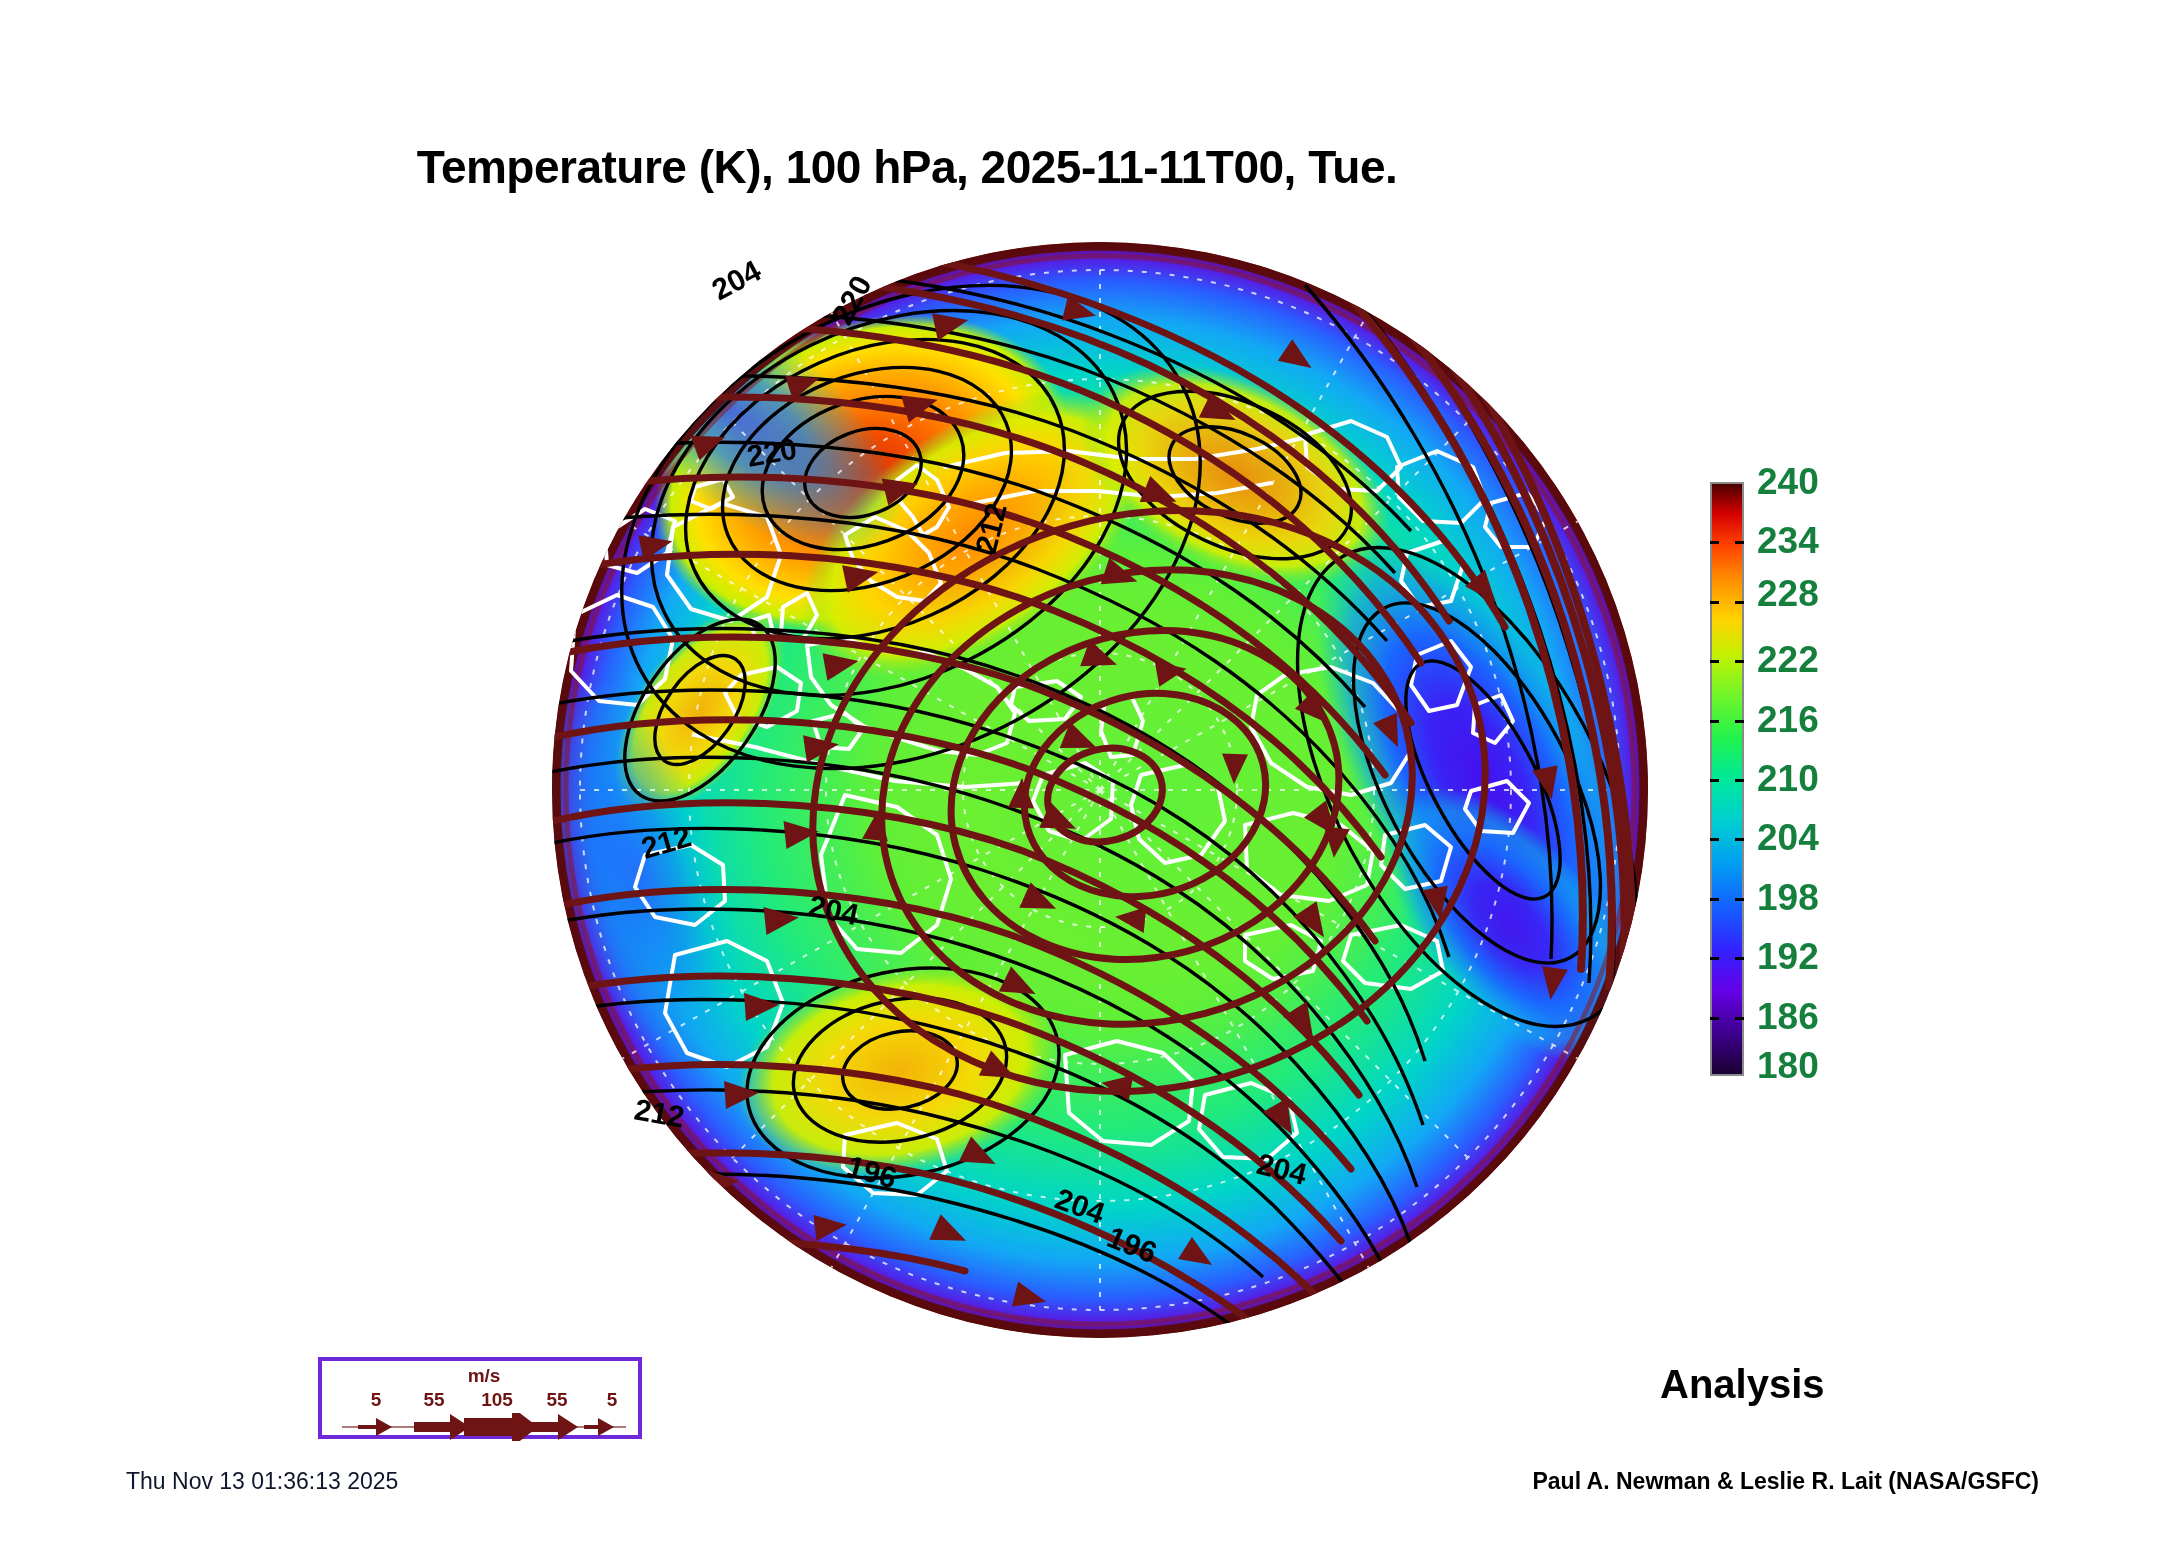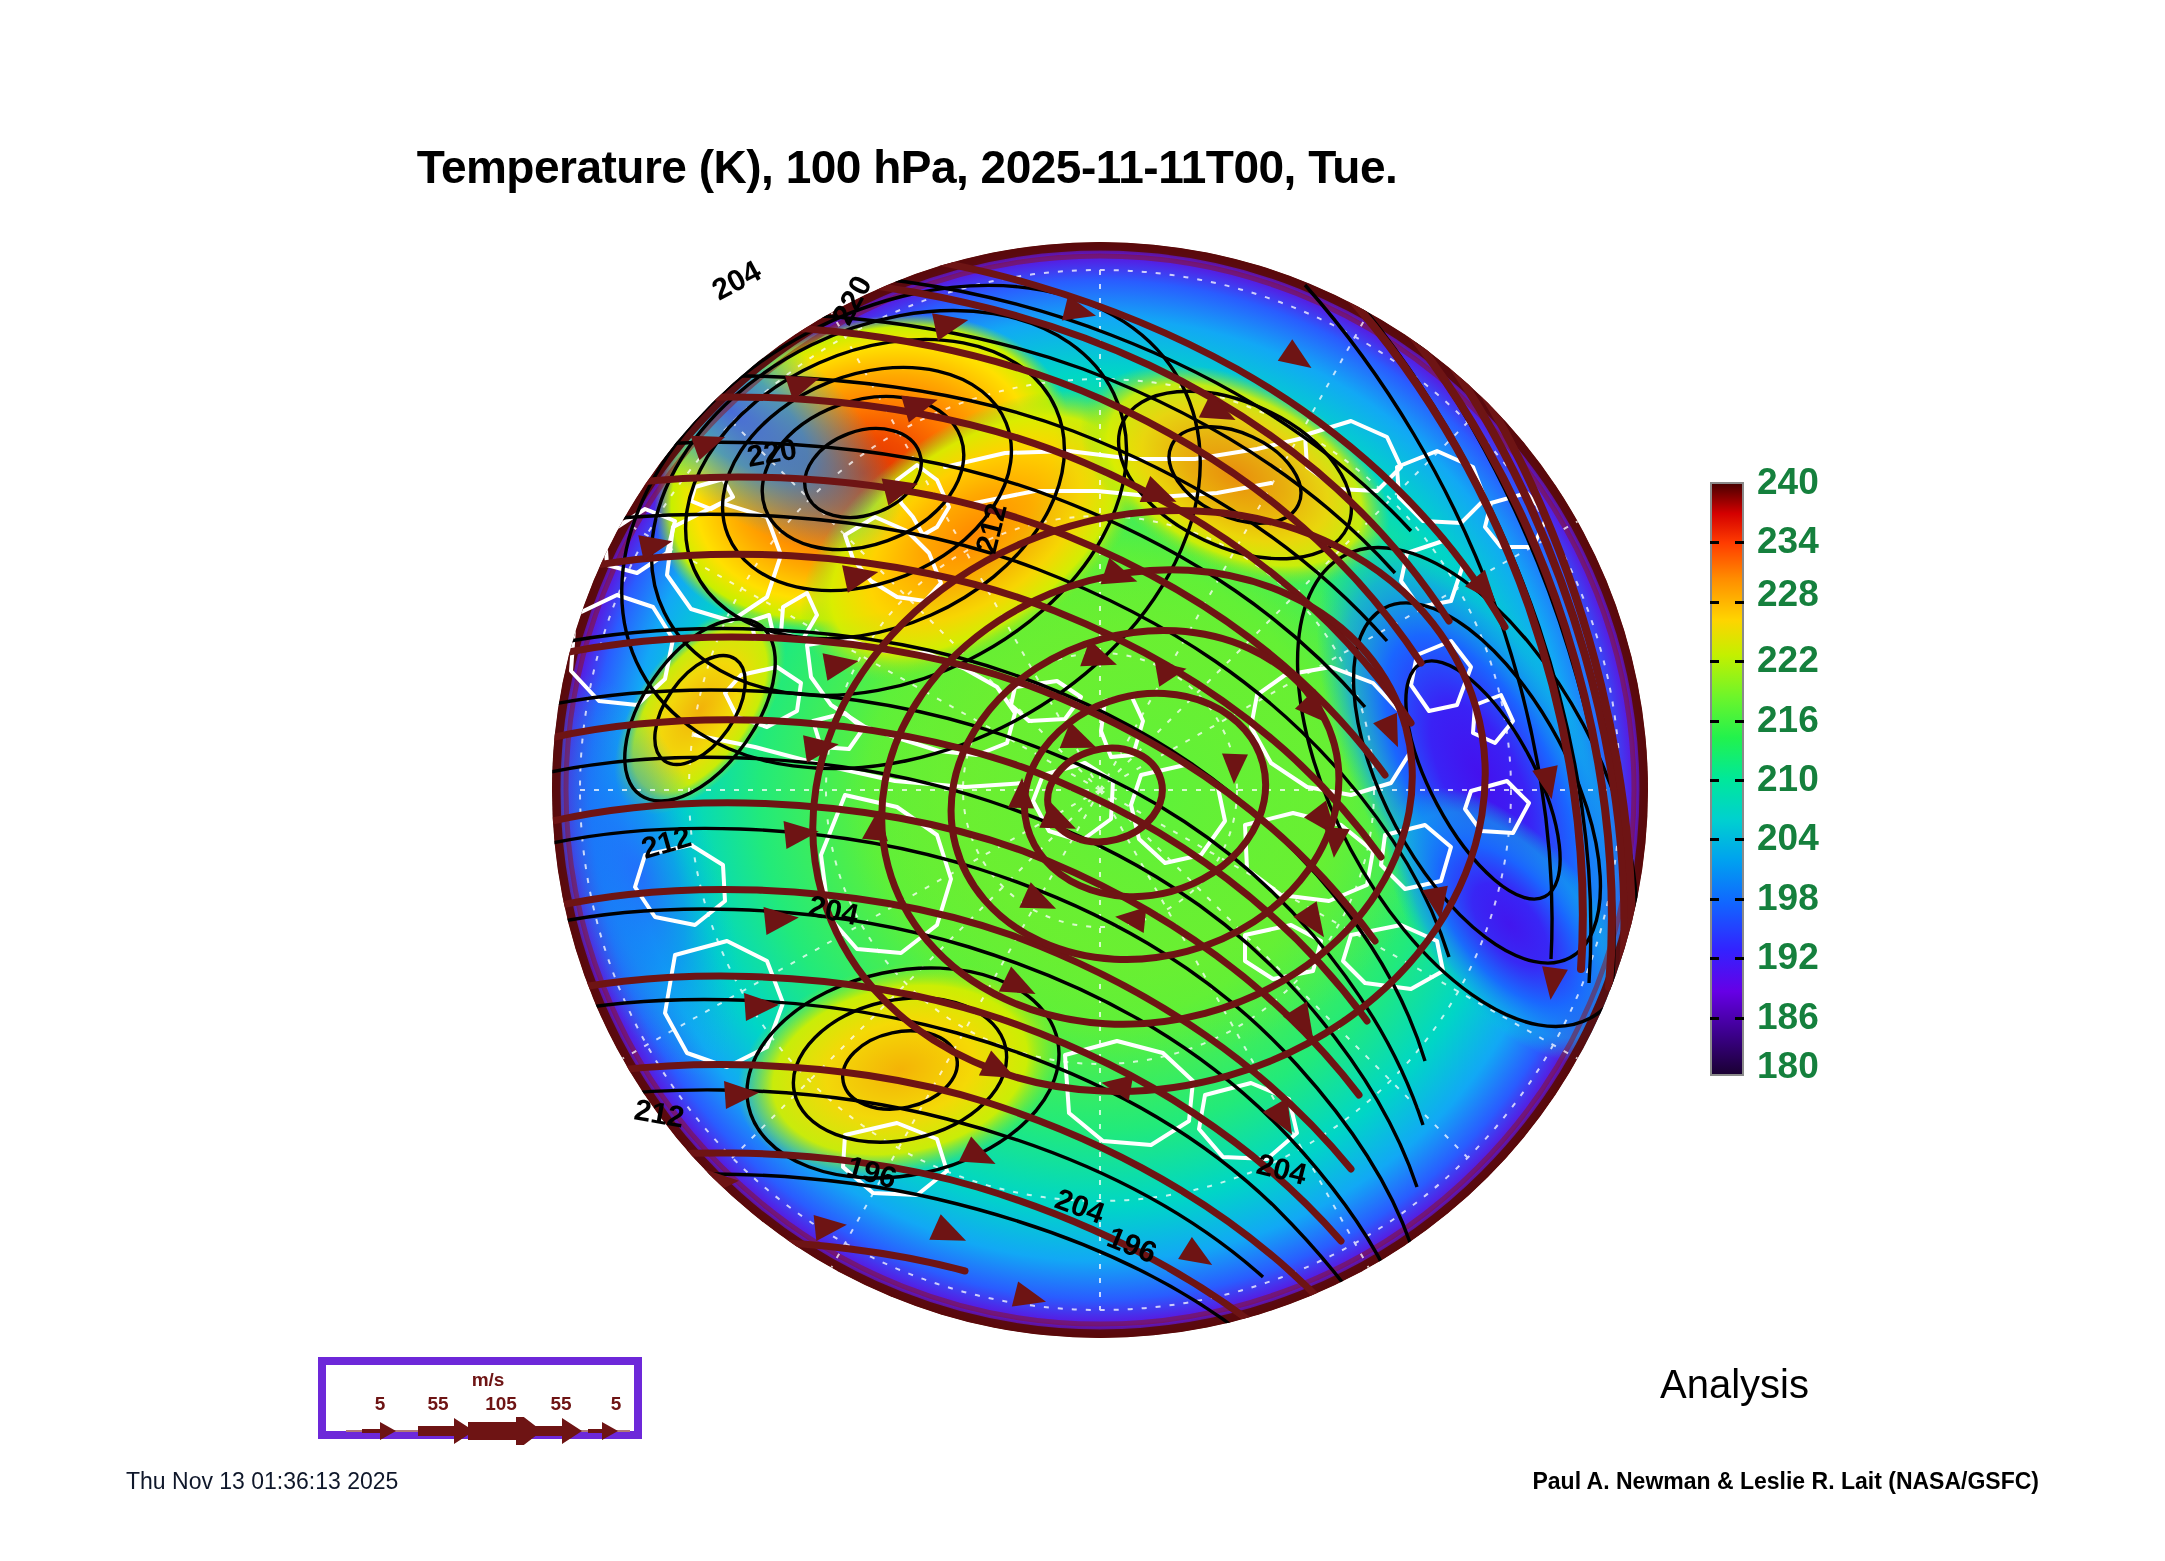--- a/index.html
+++ b/index.html
@@ -25,36 +25,36 @@
   #colorbar-ticks i.r{left:25px;}
   #colorbar-labels{position:absolute;left:52px;top:0px;width:150px;height:618px;}
   #colorbar-labels span{
     position:absolute;left:0;font-size:37px;font-weight:bold;color:#15803d;
     transform:translateY(-50%);white-space:nowrap;
   }
 
   
   #wind-legend{
     position:absolute;left:318px;top:1357px;width:324px;height:82px;
-    border:8px solid #6d28d9;box-sizing:border-box;background:#fff;
+    border:4px solid #6d28d9;box-sizing:border-box;background:#fff;
   }
   #wind-legend .units{
     position:absolute;left:0;top:4px;width:324px;text-align:center;
     font-size:19px;font-weight:bold;color:#6e1414;
   }
   #wind-legend .ticklabels{position:absolute;left:0;top:28px;width:324px;height:24px;}
   #wind-legend .ticklabels span{
     position:absolute;font-size:19px;font-weight:bold;color:#6e1414;
     transform:translateX(-50%);white-space:nowrap;
   }
   #wind-legend-svg{position:absolute;left:0;top:52px;width:324px;height:28px;}
 
   #analysis-label{
     position:absolute;left:1660px;top:1362px;width:330px;
-    font-size:40px;font-weight:normal;color:#000;
+    font-size:40px;font-weight:bold;color:#000;
   }
   #timestamp{
     position:absolute;left:126px;top:1468px;
     font-size:23px;font-weight:normal;color:#0f172a;white-space:nowrap;
   }
   #credit{
     position:absolute;right:126px;top:1468px;
     font-size:23px;font-weight:bold;color:#000;white-space:nowrap;text-align:center;
   }
 </style>

